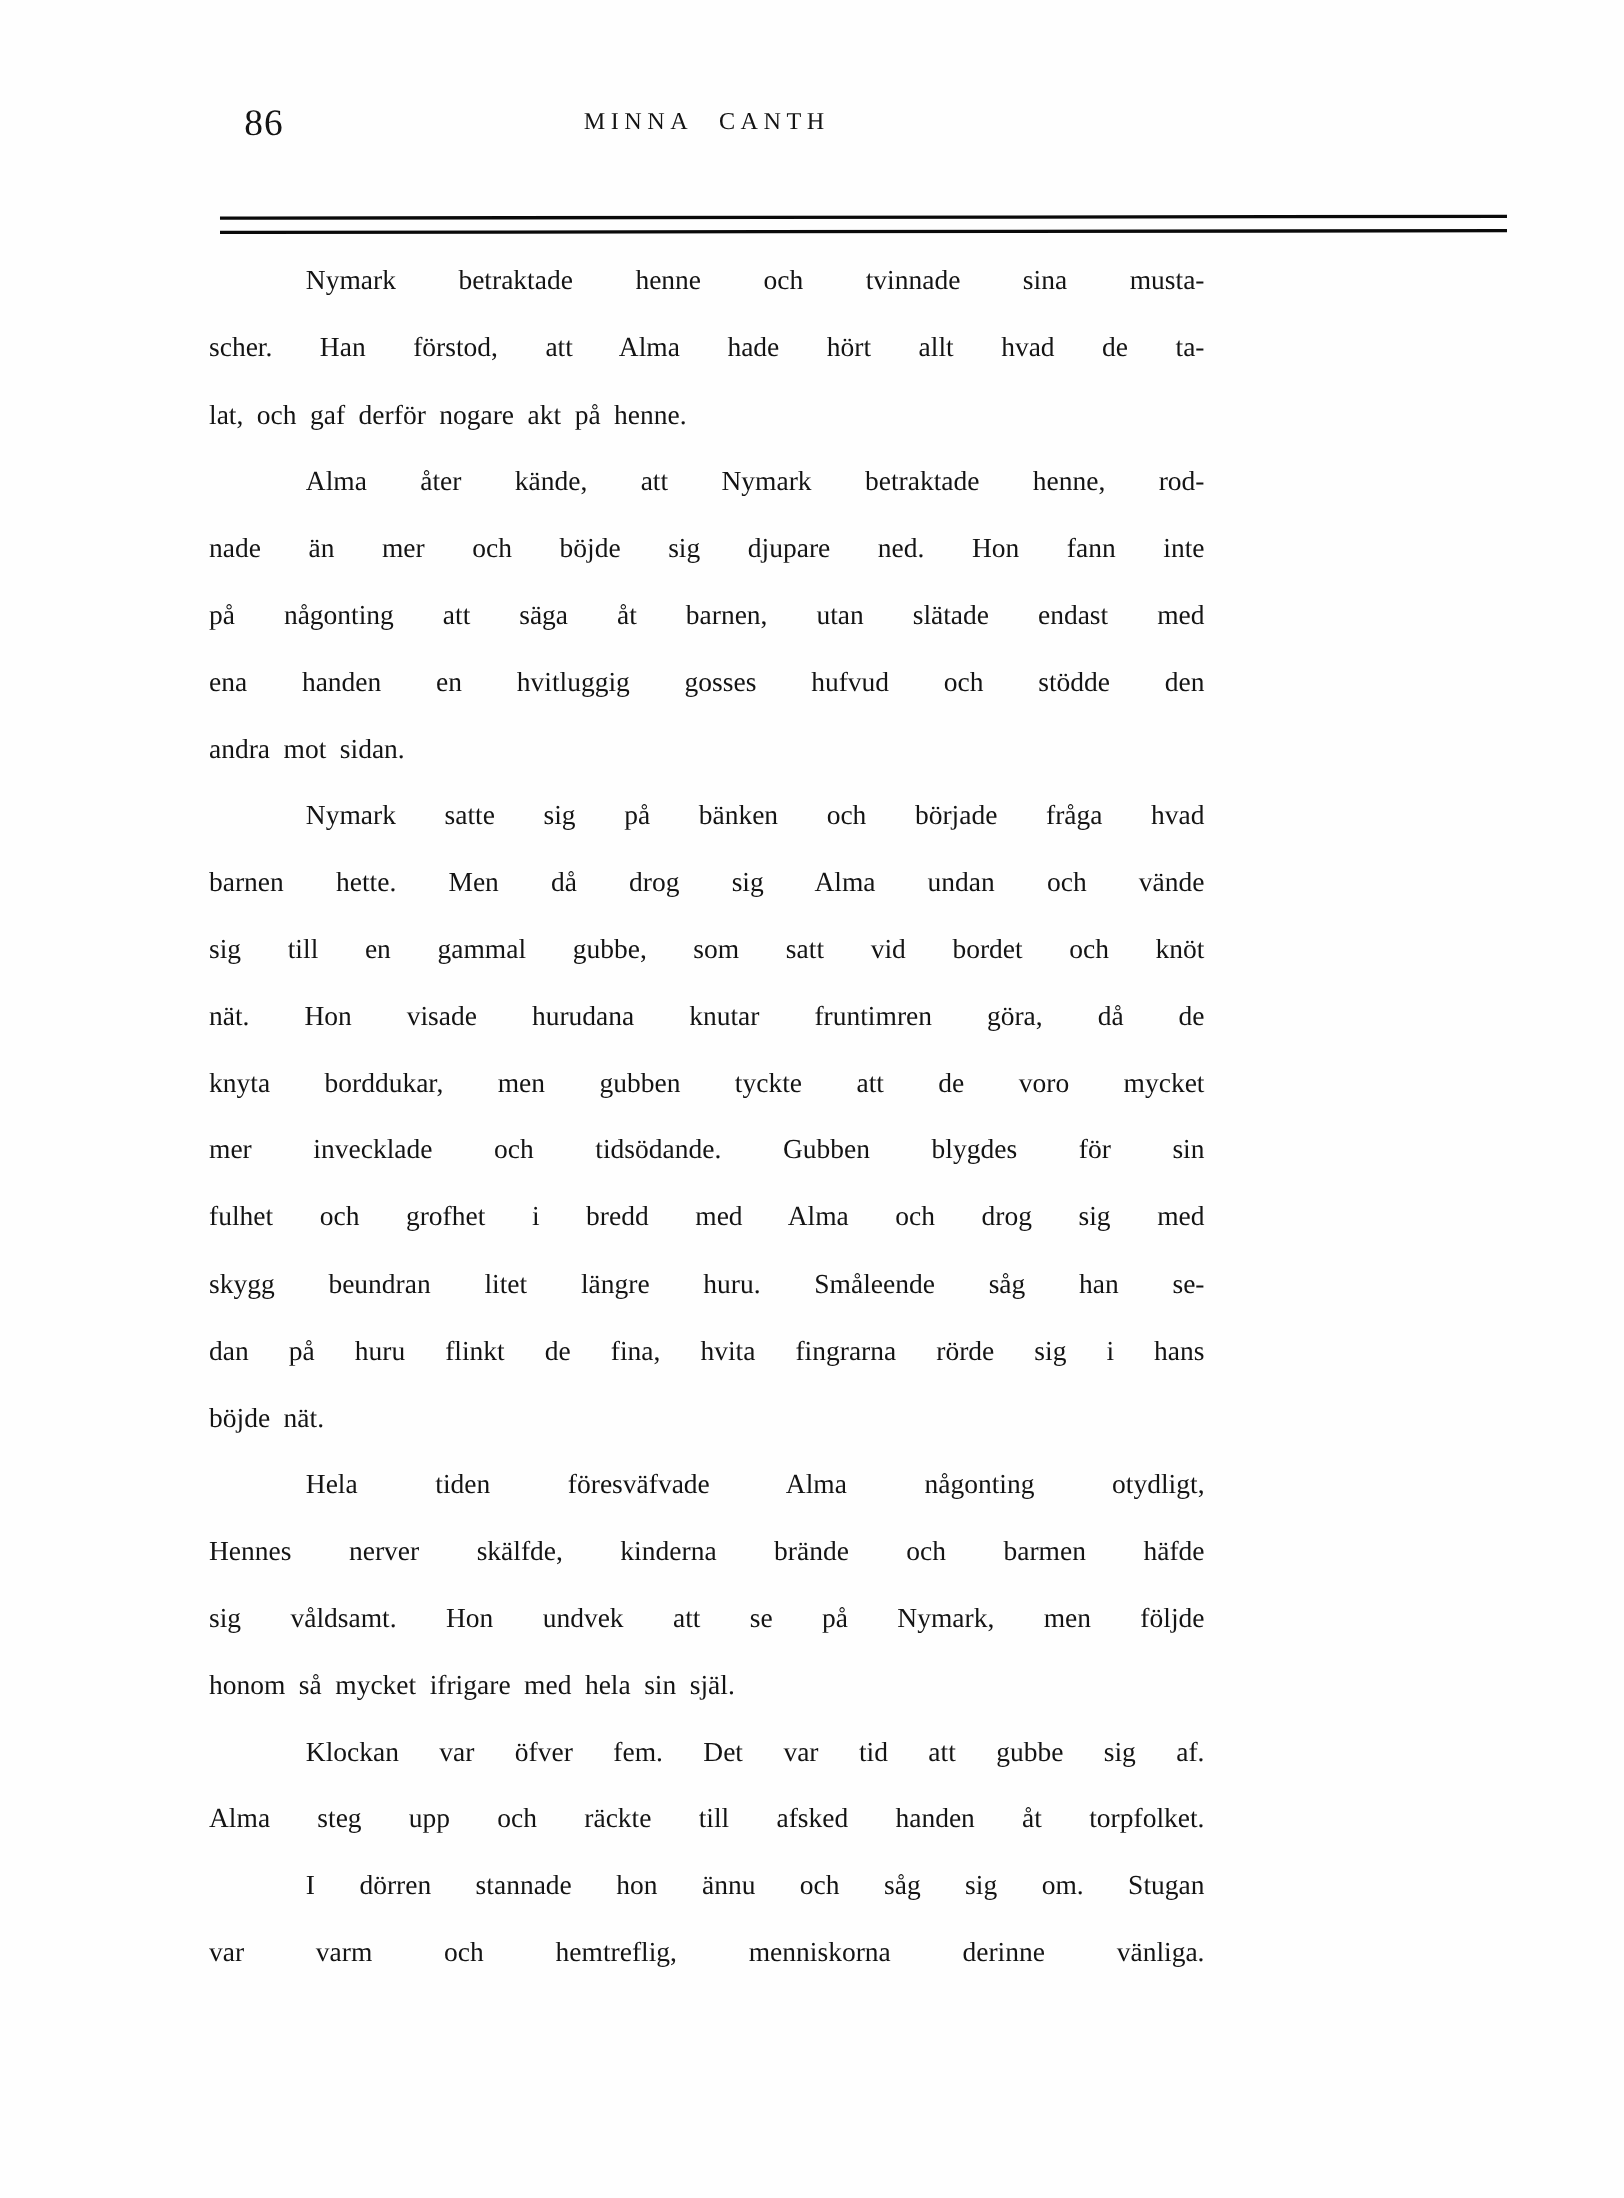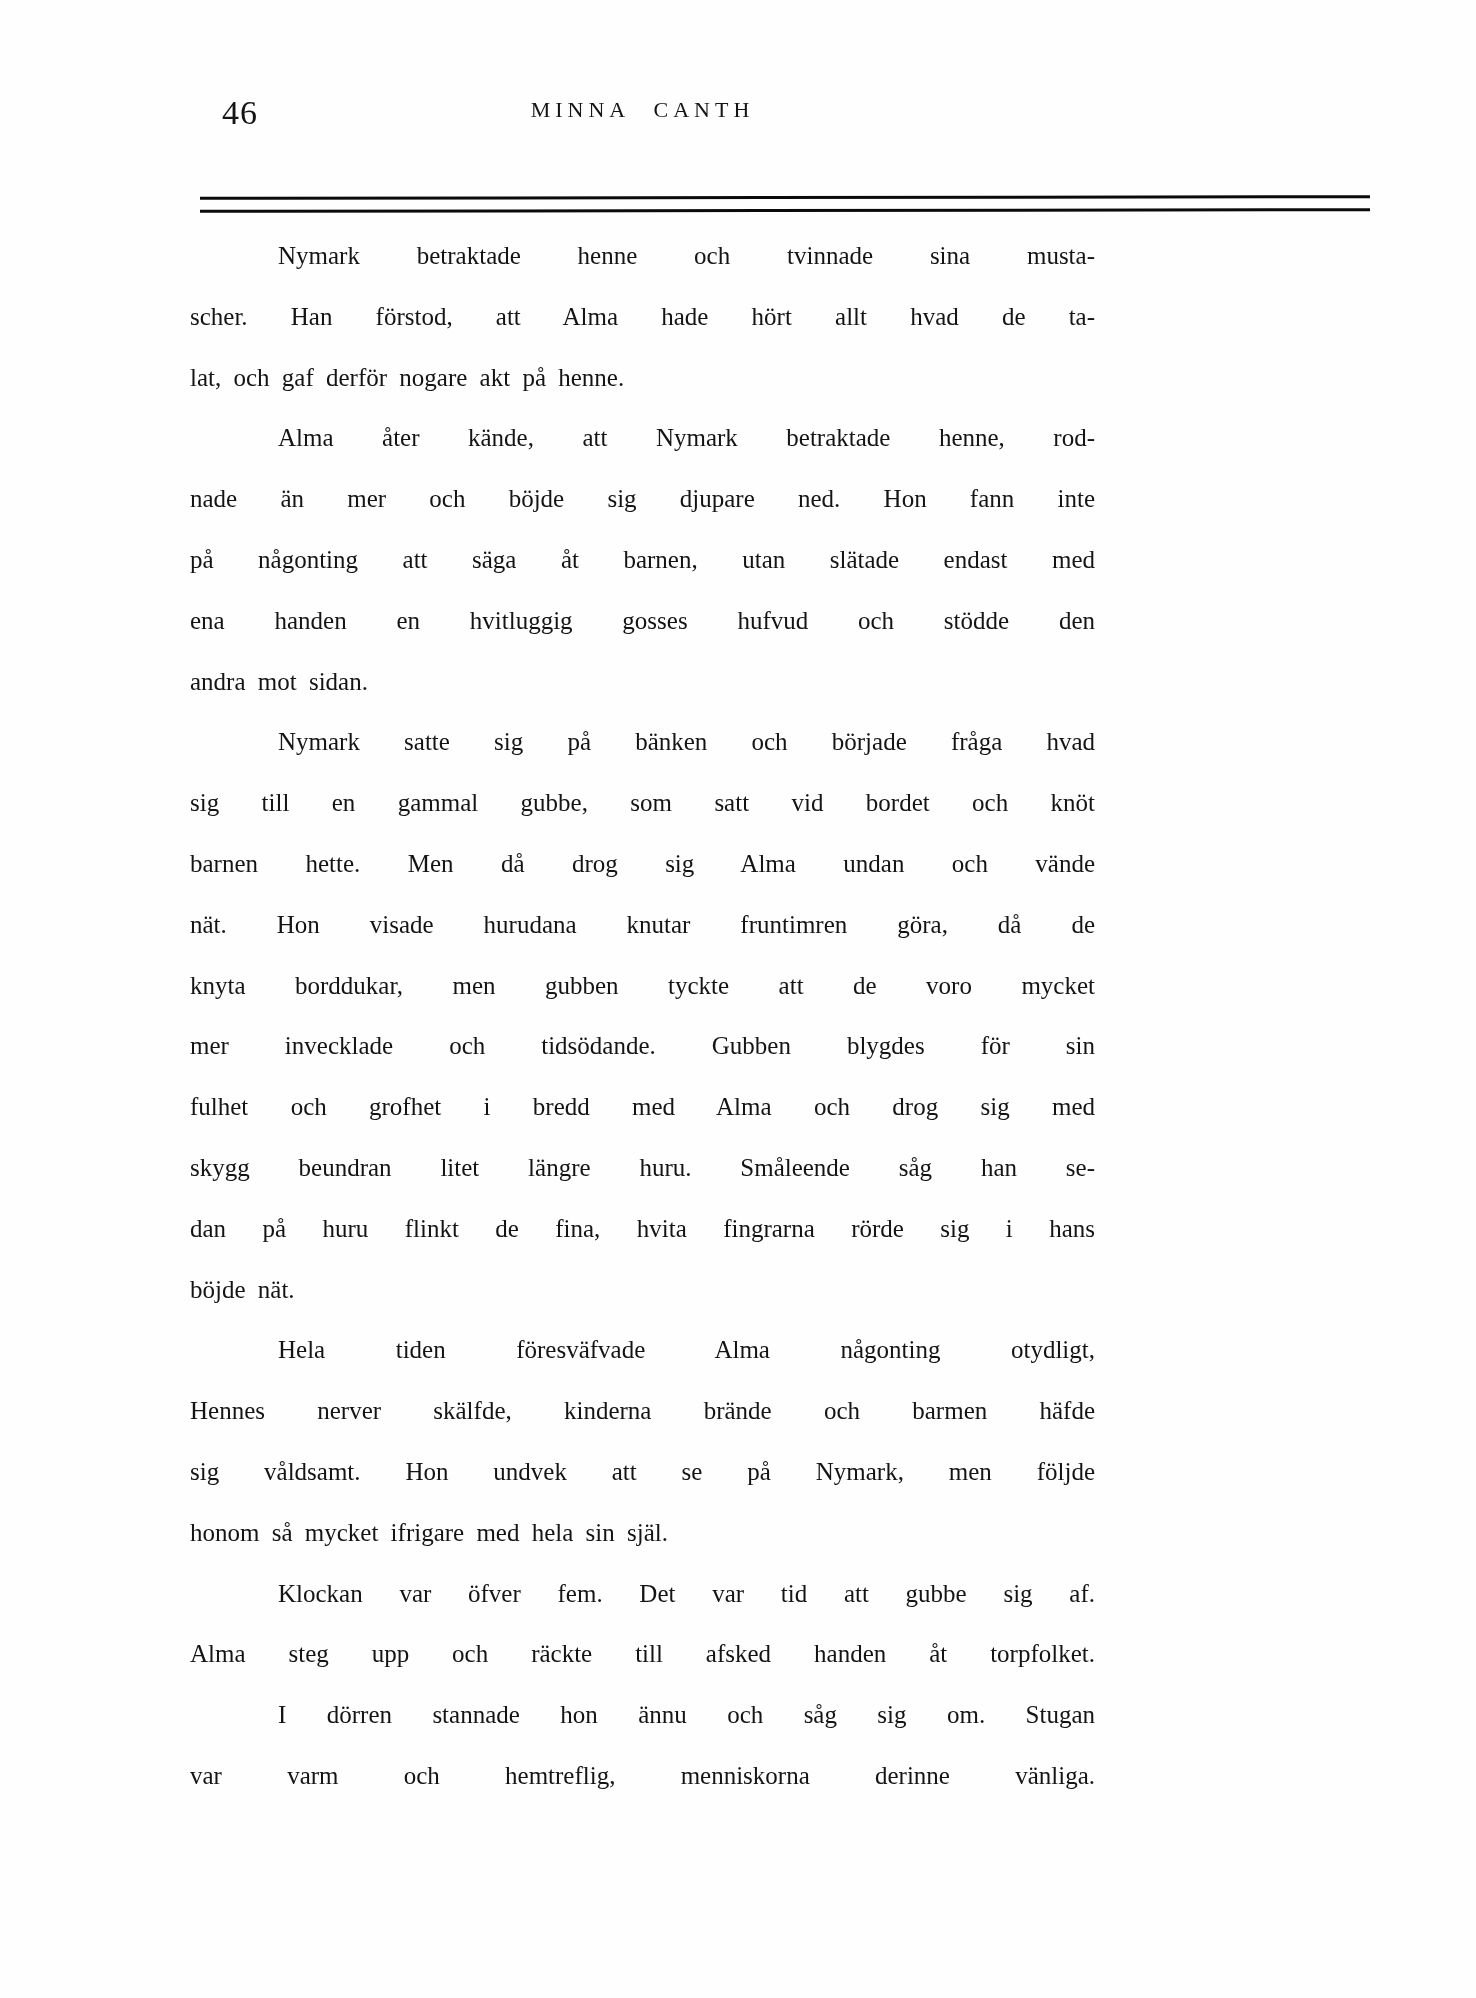--- a/index.html
+++ b/index.html
@@ -70,41 +70,41 @@
     text-align: center;
     text-align-last: left;
     word-spacing: 6px;
   }
 </style>
 </head>
 <body>
 
 <div id="page">
   <div id="header">
-    <span id="page-number">46</span>
+    <span id="page-number">86</span>
     <span id="running-title">MINNA CANTH</span>
   </div>
   <div id="header-rule"></div>
   <div id="page-body">
       <div class="para">
         <div class="line first">Nymark betraktade henne och tvinnade sina musta-</div>
         <div class="line">scher.  Han förstod, att Alma hade hört allt hvad de ta-</div>
         <div class="line lastline">lat, och gaf derför nogare akt på henne.</div>
       </div>
       <div class="para">
         <div class="line first">Alma åter kände, att Nymark betraktade henne, rod-</div>
         <div class="line">nade än mer och böjde sig djupare ned.  Hon fann inte</div>
         <div class="line">på någonting att säga åt barnen, utan slätade endast med</div>
         <div class="line">ena handen en hvitluggig gosses hufvud och stödde den</div>
         <div class="line lastline">andra mot sidan.</div>
       </div>
       <div class="para">
         <div class="line first">Nymark satte sig på bänken och började fråga hvad</div>
+        <div class="line">barnen hette.  Men då drog sig Alma undan och vände</div>
         <div class="line">sig till en gammal gubbe, som satt vid bordet och knöt</div>
-        <div class="line">barnen hette.  Men då drog sig Alma undan och vände</div>
         <div class="line">nät.  Hon visade hurudana knutar fruntimren göra, då de</div>
         <div class="line">knyta borddukar, men gubben tyckte att de voro mycket</div>
         <div class="line">mer invecklade och tidsödande.  Gubben blygdes för sin</div>
         <div class="line">fulhet och grofhet i bredd med Alma och drog sig med</div>
         <div class="line">skygg beundran litet längre huru.  Småleende såg han se-</div>
         <div class="line">dan på huru flinkt de fina, hvita fingrarna rörde sig i hans</div>
         <div class="line lastline">böjde nät.</div>
       </div>
       <div class="para">
         <div class="line first">Hela tiden föresväfvade Alma någonting otydligt,</div>

